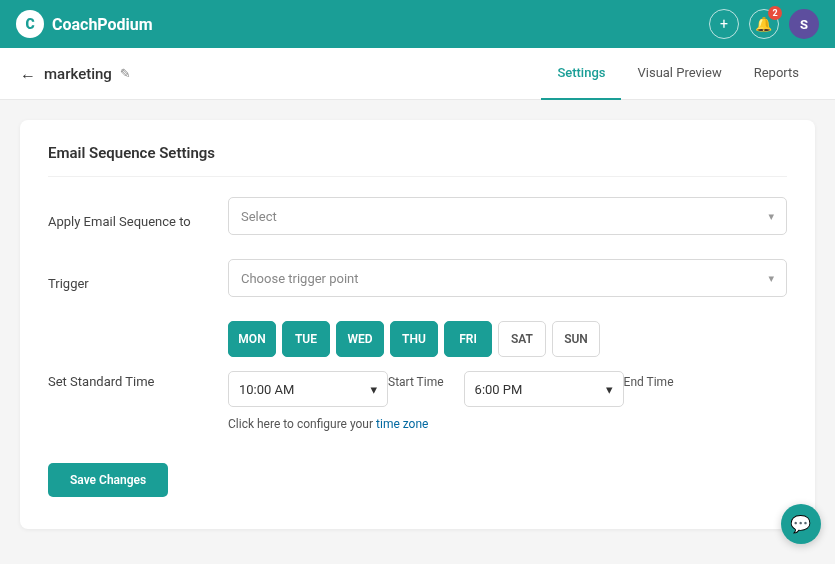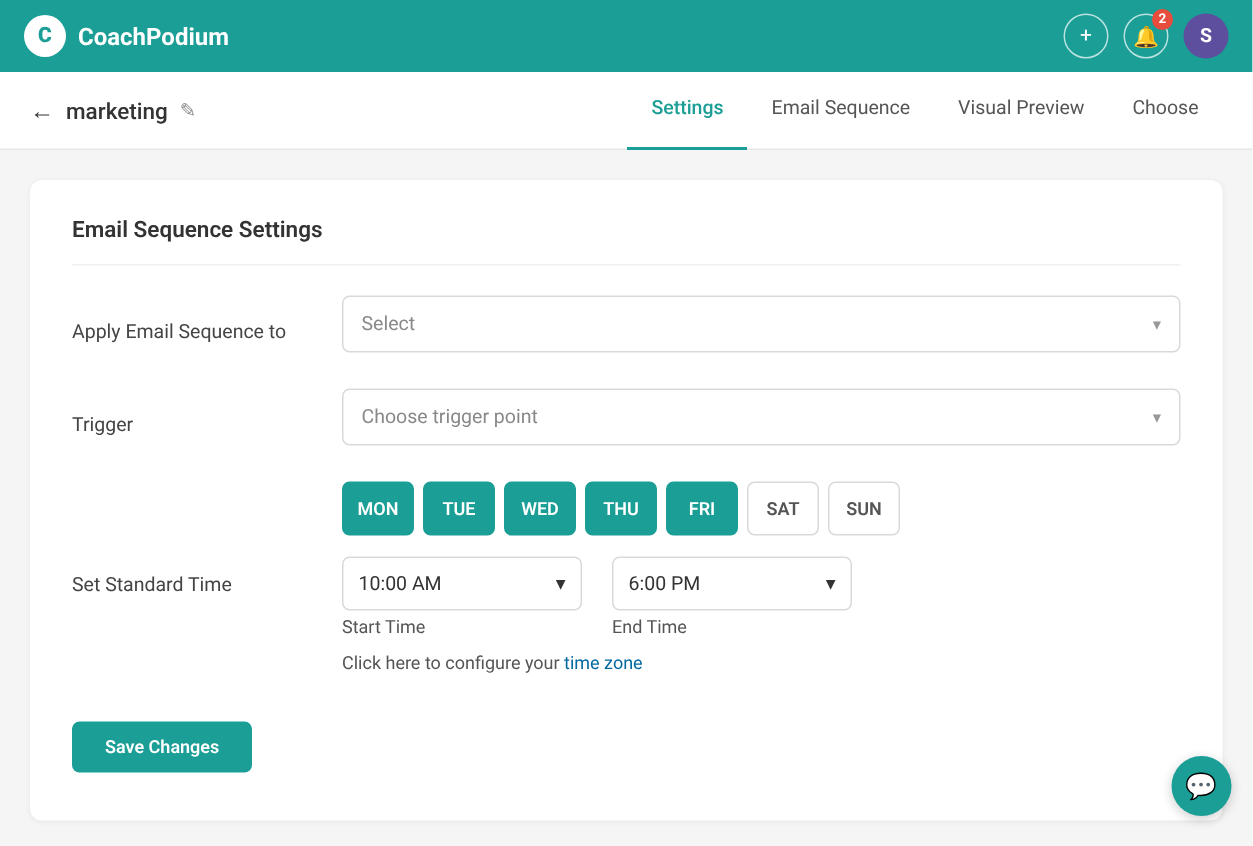--- a/index.html
+++ b/index.html
@@ -242,21 +242,20 @@
       justify-content: space-between;
       cursor: pointer;
     }
     .time-label {
       font-size: 12px;
       color: #555;
       margin-top: 4px;
     }
     .time-col {
       display: flex;
-      flex-direction: column;
     }
 
     .timezone-hint {
       font-size: 12px;
       color: #555;
       margin-top: 10px;
     }
     .timezone-hint a {
       color: #0369a1;
       text-decoration: none;
@@ -321,27 +320,24 @@
   <div class="breadcrumb">
     <span class="breadcrumb-back">←</span>
     <span class="breadcrumb-name">marketing</span>
     <span class="breadcrumb-edit">✎</span>
   </div>
   <div class="tabs">
     <div class="tab active">
       <span>Settings</span>
     </div>
     <div class="tab">
-      <span>Email Sequence</span>
+      <span>Visual Preview</span>
     </div>
     <div class="tab">
-      <span>Visual Preview</span>
-    </div>
-    <div class="tab">
-      <span>Choose</span>
+      <span>Reports</span>
     </div>
   </div>
 </div>
 
 <div class="main-content">
   <div class="card">
     <div class="card-title">Email Sequence Settings</div>
 
     
     <div class="form-row">

